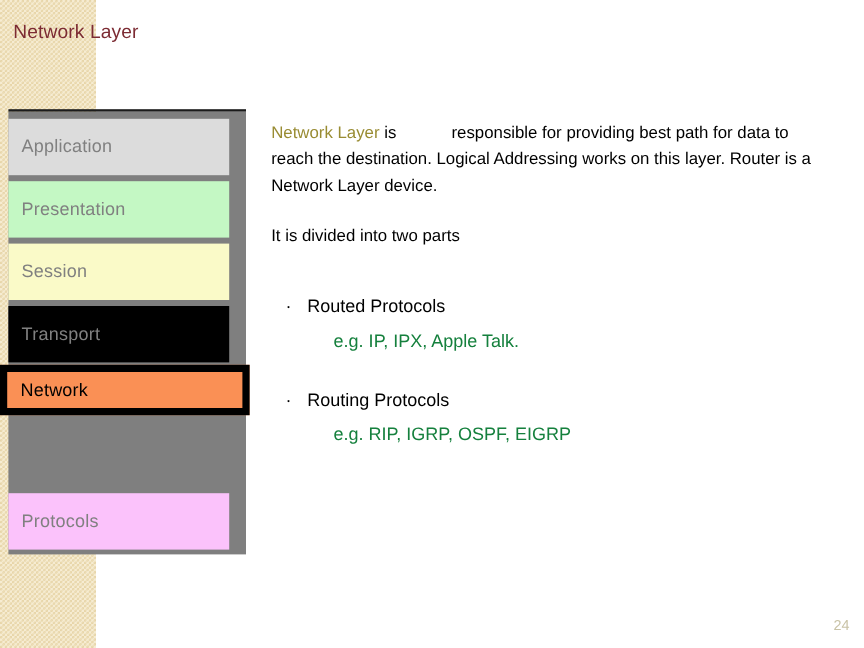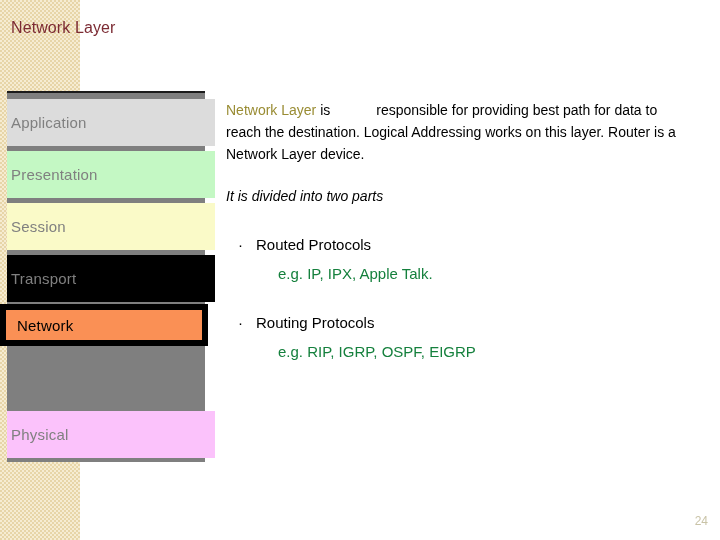--- a/index.html
+++ b/index.html
@@ -65,26 +65,26 @@
     position: absolute;
     left: 0;
     top: 91px;
     width: 215px;
     height: 375px;
     z-index: 4;
   }
   .layer-box {
     position: absolute;
     left: 7px;
-    width: 208px;
+    width: 184px;
     height: 47px;
     box-sizing: border-box;
     display: flex;
     align-items: center;
-    padding-left: 4px;
+    padding-left: 11px;
     font-size: 15px;
     color: #808080;
     letter-spacing: 0.2px;
   }
   .layer-box.highlight {
     left: 0px;
     width: 208px;
     height: 42px;
     border: 6px solid #000000;
     padding-left: 11px;
@@ -106,21 +106,21 @@
     margin: 0;
   }
   .accent {
     color: #998c33;
   }
   .gap {
     display: inline-block;
     width: 46px;
   }
   #intro-paragraph { margin-bottom: 20px; }
-  #divided-line { margin-bottom: 8px; font-style: italic; }
+  #divided-line { margin-bottom: 19px; }
 
   .bullet-row {
     display: flex;
     align-items: baseline;
     margin-top: 8px;
   }
   .bullet-dot {
     width: 18px;
     flex: 0 0 18px;
     margin-left: 12px;
@@ -171,21 +171,21 @@
     <div class="layer-box" style="background: rgb(250, 250, 200); top: 112px;">
       <span>Session</span>
     </div>
     <div class="layer-box" style="background: #000000; top: 164px;">
       <span>Transport</span>
     </div>
     <div class="layer-box highlight" style="background: rgb(250, 144, 85); top: 213px;">
       <span>Network</span>
     </div>
     <div class="layer-box" style="background: rgb(251, 194, 251); top: 320px;">
-      <span>Physical</span>
+      <span>Protocols</span>
     </div>
   </div>
 
 <div id="content-pane">
 
   <p class="para" id="intro-paragraph">
     <span class="accent">Network Layer</span><span> is</span><span class="gap"></span><span>responsible for providing best path for data to reach the  destination. Logical Addressing works on this layer. Router is a Network Layer device.</span>
   </p>
 
   <p class="para" id="divided-line">It is divided into two parts</p>

